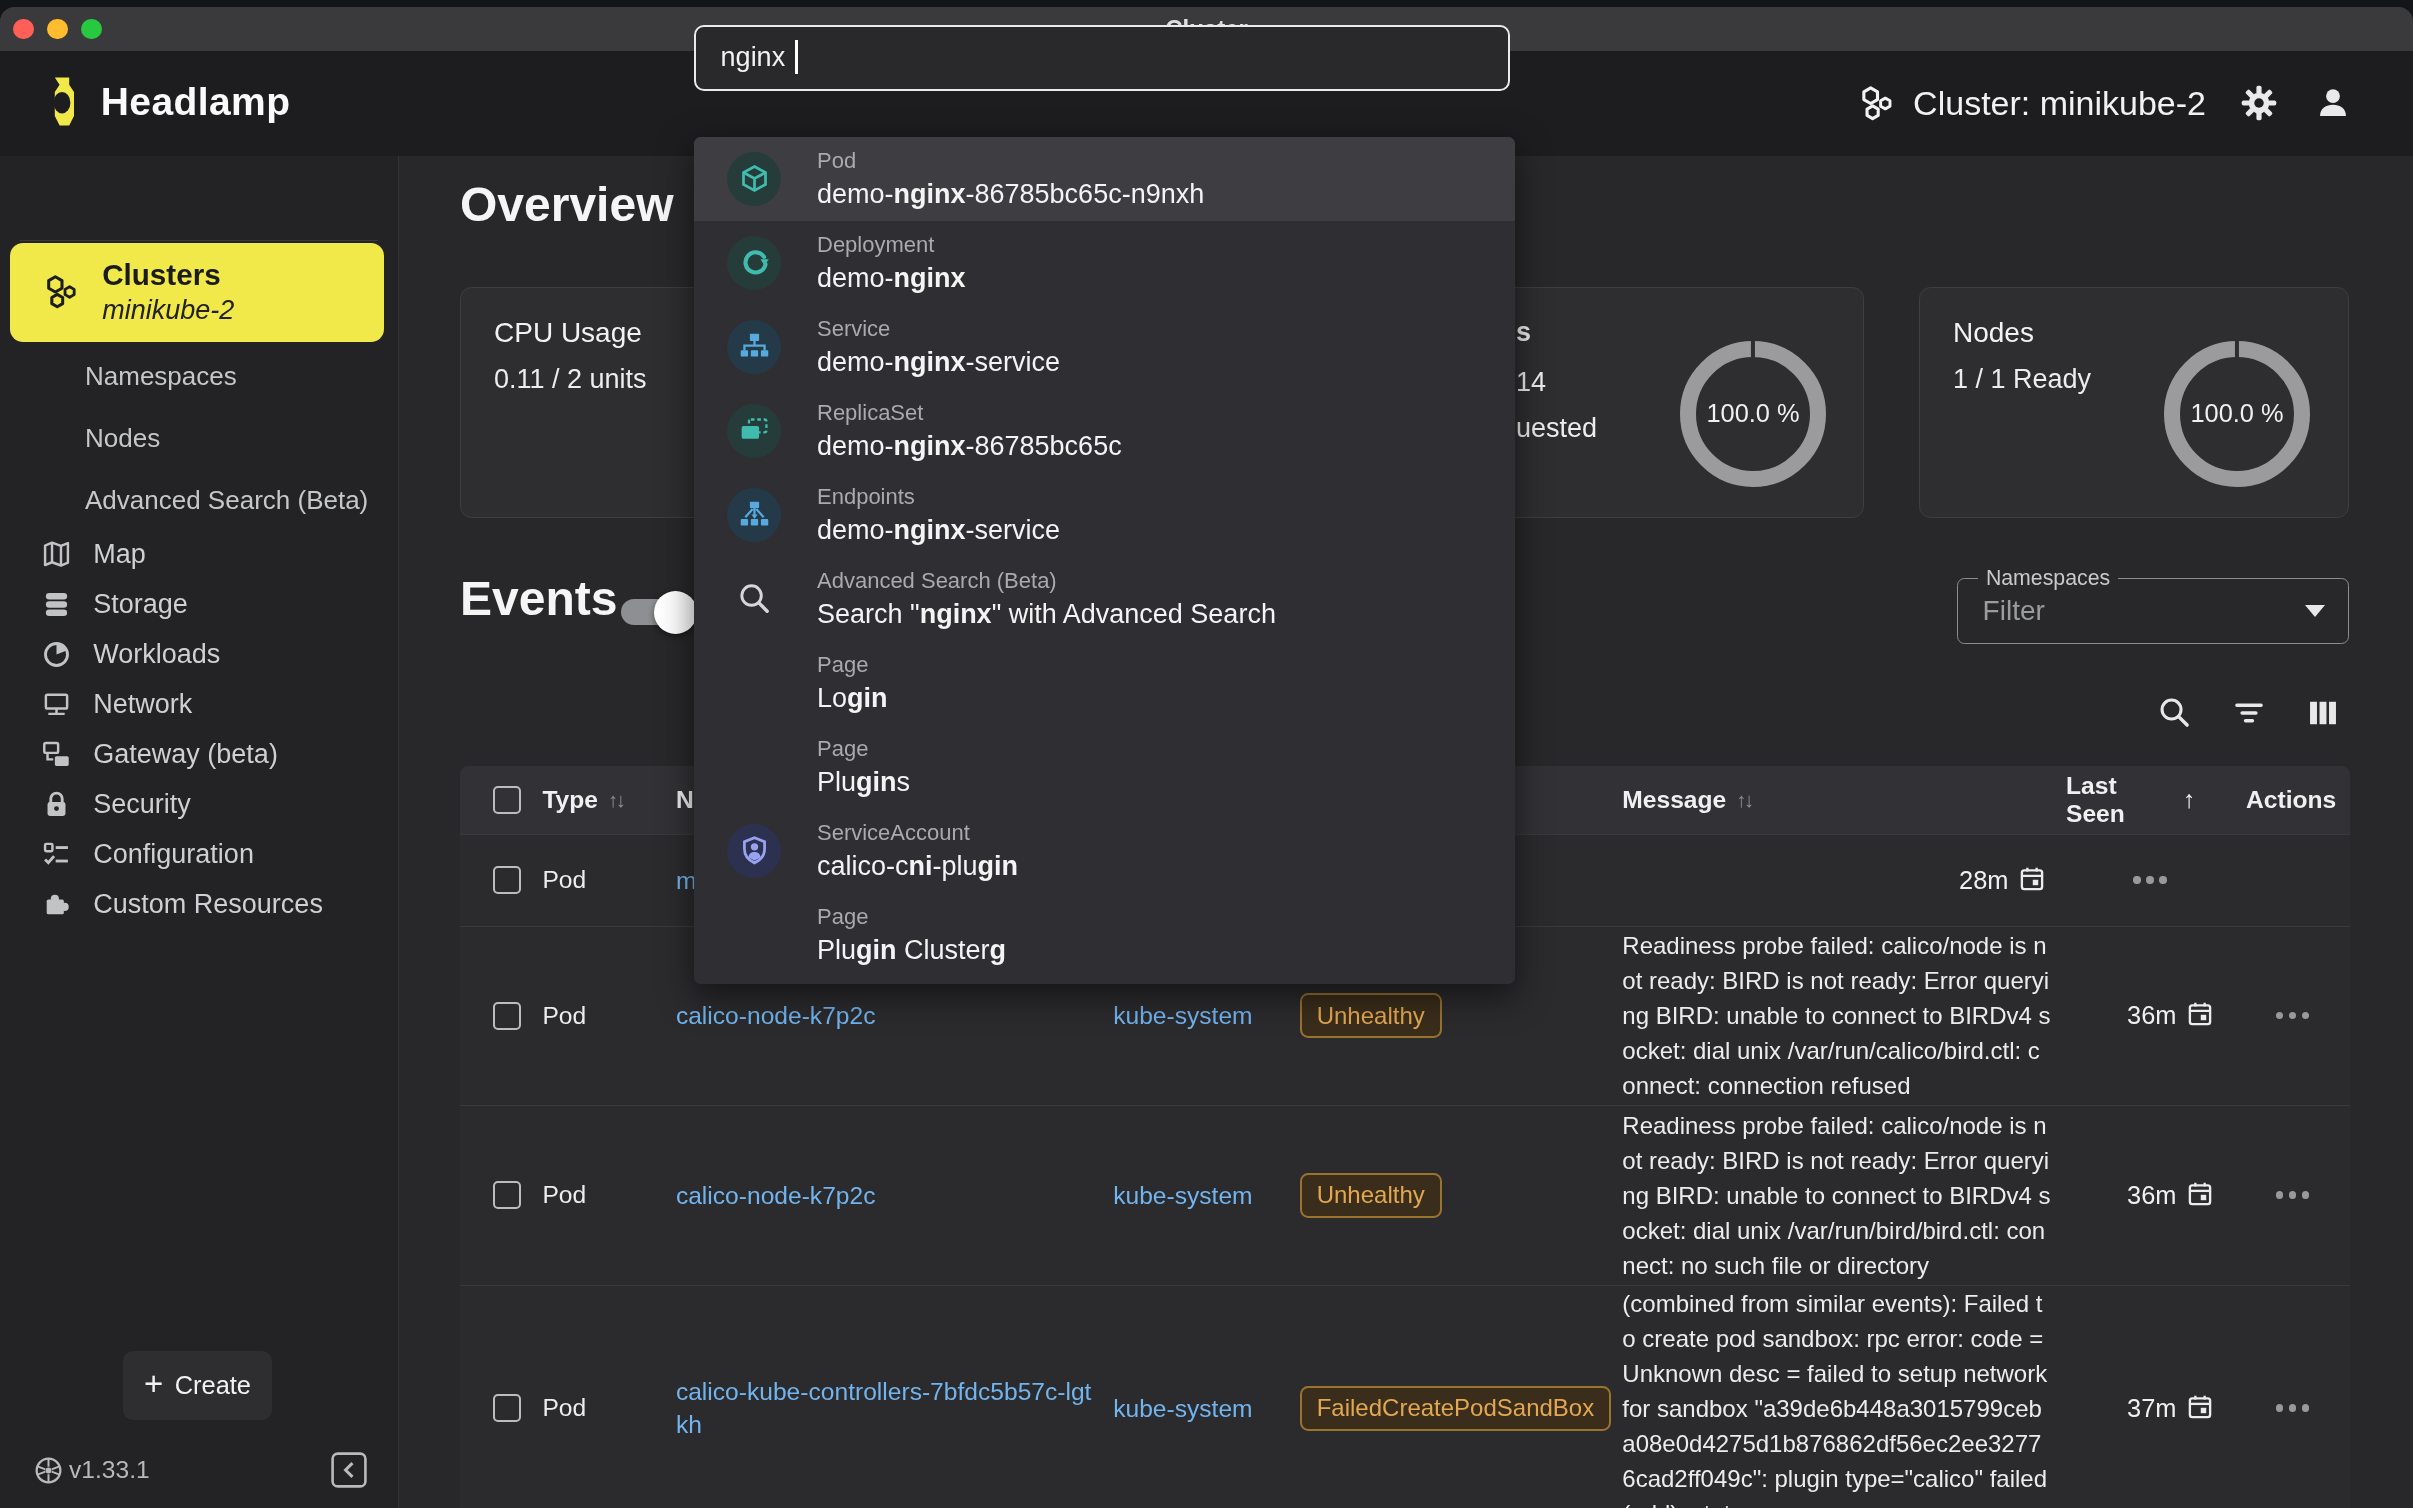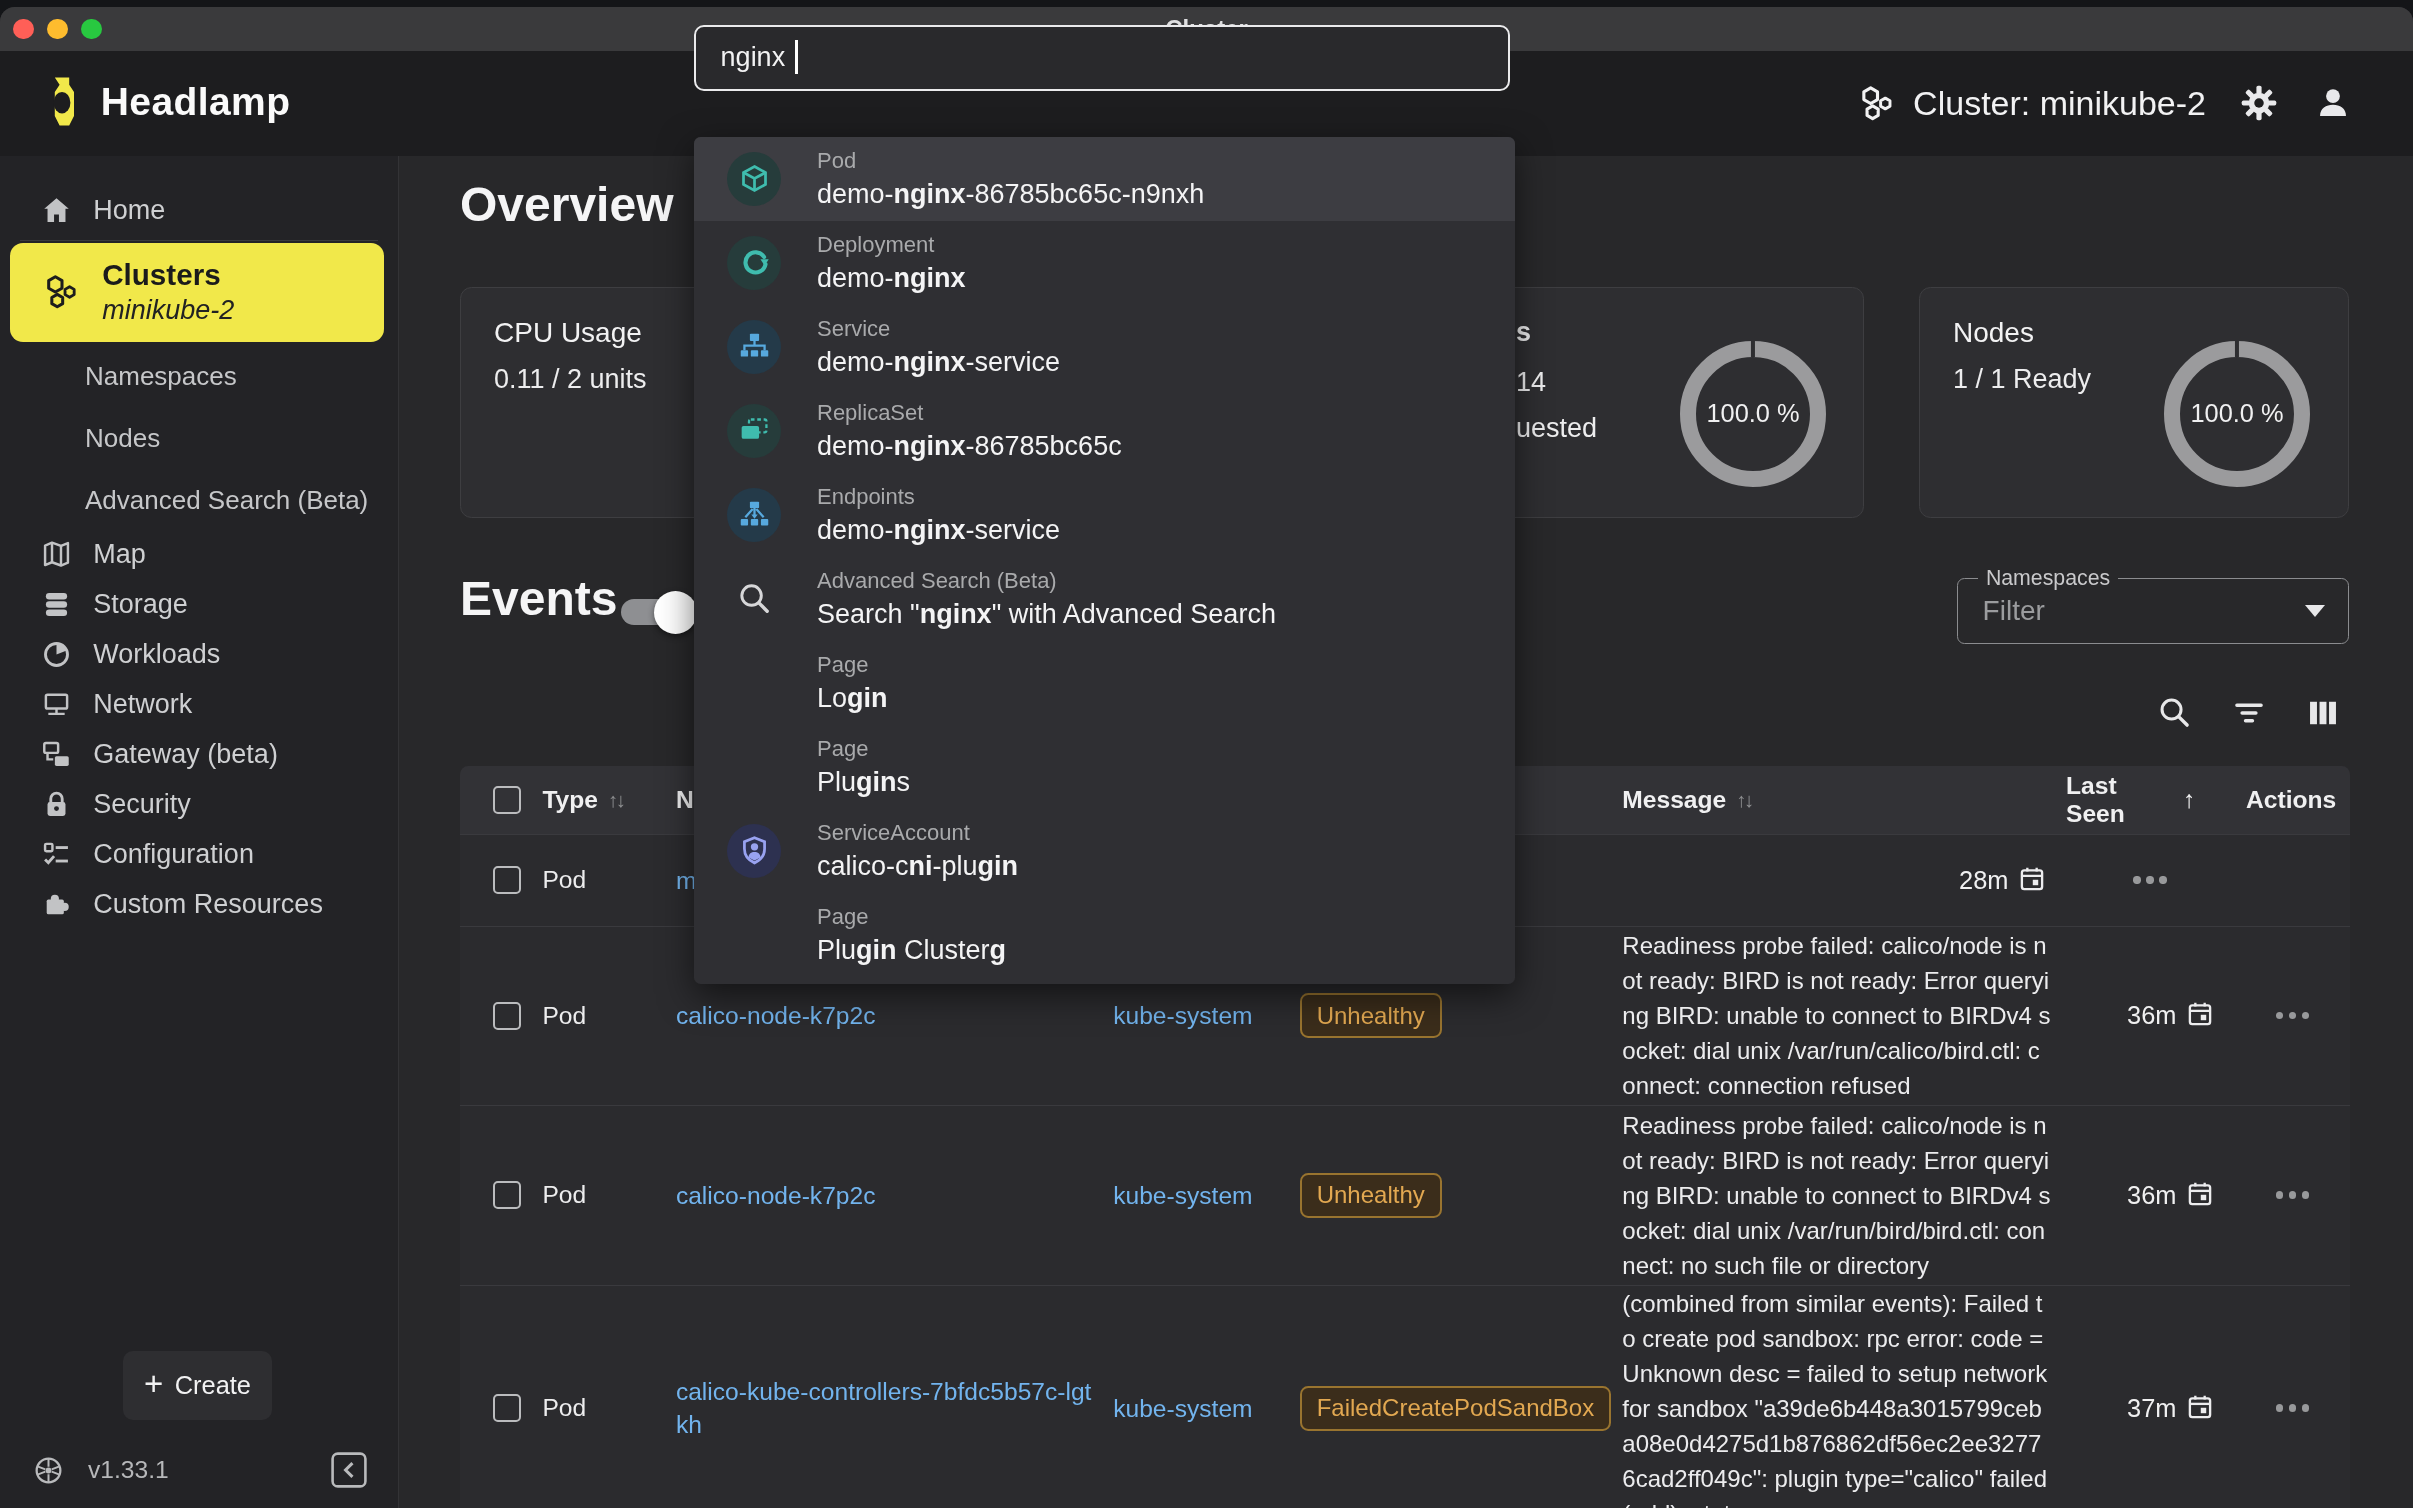--- a/index.html
+++ b/index.html
@@ -64,21 +64,21 @@
   .side-mainitems .side-item { height:50px; }
 
   .create-btn { position:absolute; left:123px; top:1195px; width:149px; height:69px;
     background:#2e2e31; border-radius:9.9px; display:flex; align-items:center;
     justify-content:center; gap:11.5px; color:#f2f2f3; font-size:25.4px; }
   .create-plus { font-size:33px; font-weight:normal; line-height:1; margin-top:-3.3px; }
 
   .side-bottom { position:absolute; left:33px; right:29.6px; top:1290px; height:49px;
     display:flex; align-items:center; }
   .side-bottom .k8s { width:31px; height:31px; color:#b9babc; }
-  .version-text { color:#b7b8ba; font-size:24.6px; margin-left:24px; }
+  .version-text { color:#b7b8ba; font-size:24.6px; margin-left:5px; }
   .collapse-btn { margin-left:auto; width:38px; height:38px; color:#b9babc; }
   .collapse-btn svg { width:38px; height:38px; }
 
   
   .main { position:absolute; left:399px; right:0; top:149px; bottom:0; background:#28282a; }
   .page-title { position:absolute; left:61px; top:21.3px; color:#f5f5f6;
     font-size:48px; font-weight:bold; }
 
   .card { position:absolute; top:131px; height:231px; background:#2e2e31;
     border:1.6px solid #3e3e41; border-radius:11.5px; }
@@ -220,26 +220,20 @@
       <div class="hdr-icon-btn">
         <svg viewBox="0 0 44 44">
           <circle cx="22" cy="14" r="8" fill="currentColor"></circle>
           <path d="M7 37 c0-9 7-13 15-13 s15 4 15 13 Z" fill="currentColor"></path>
         </svg>
       </div>
     </div>
   </div>
 
   <div class="sidebar">
-    <div class="side-item side-home">
-      <svg viewBox="0 0 38 38">
-        <path d="M19 4 L34 17 H30 V33 H22 V24 H16 V33 H8 V17 H4 Z" fill="currentColor"></path>
-      </svg>
-      <span>Home</span>
-    </div>
     <div class="side-divider"></div>
 
     <div class="side-selected">
       <svg viewBox="0 0 40 40">
         <path d="M13 4 L20 8 V16 L13 20 L6 16 V8 Z" fill="none" stroke="currentColor" stroke-width="3.2" stroke-linejoin="round"></path>
         <path d="M28 14.5 L32.8 17.25 V22.75 L28 25.5 L23.2 22.75 V17.25 Z" fill="none" stroke="currentColor" stroke-width="3" stroke-linejoin="round"></path>
         <path d="M15 22.5 L20.7 25.75 V32.25 L15 35.5 L9.3 32.25 V25.75 Z" fill="none" stroke="currentColor" stroke-width="3.2" stroke-linejoin="round"></path>
       </svg>
       <div>
         <div class="sel-label">Clusters</div>

